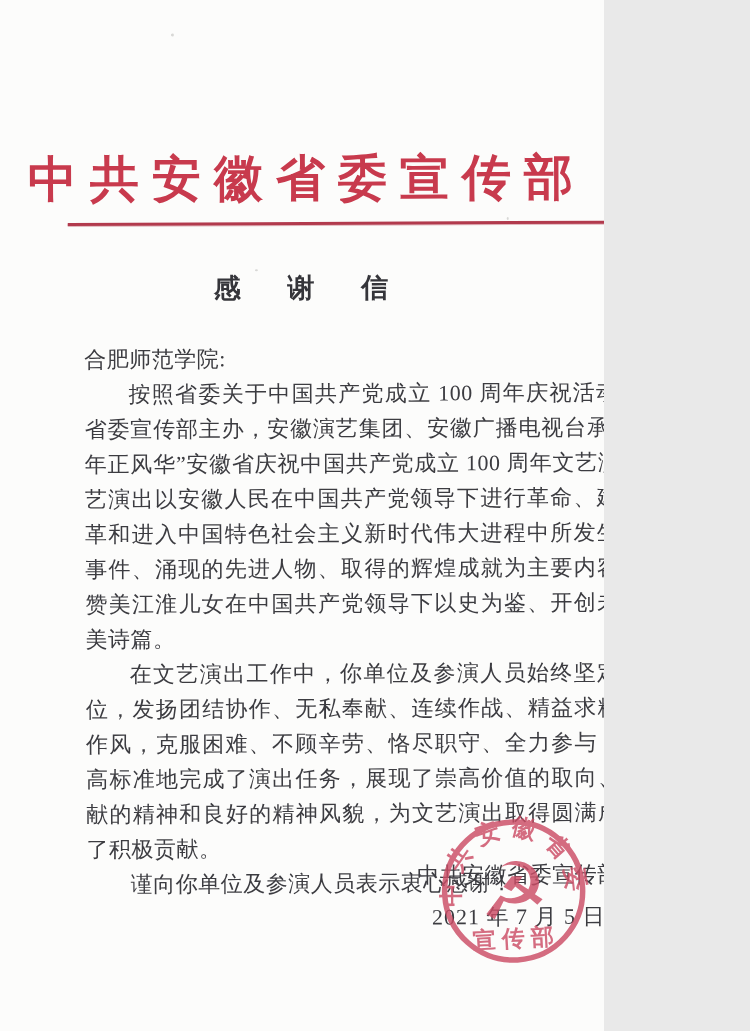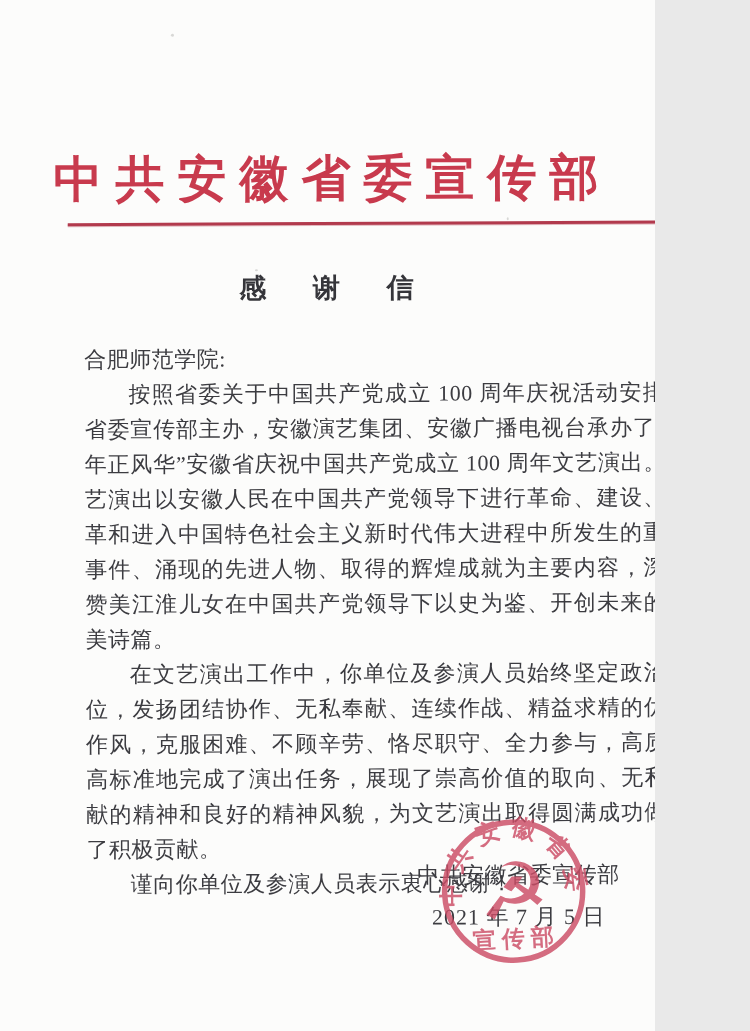--- a/index.html
+++ b/index.html
@@ -1,19 +1,19 @@
 <!DOCTYPE html>
 <html><head>
 <meta charset="utf-8">
 <style>
   * { margin: 0; padding: 0; box-sizing: border-box; }
   html, body { background: #e9e9e9; }
   #page {
     position: relative;
-    width: 655px;
+    width: 604px;
     height: 1031px;
     background: #fcfcfb;
     overflow: hidden;
     font-family: "Liberation Serif", "DejaVu Serif", serif;
   }
   #tilt {
     position: absolute;
     left: 0; top: 0; width: 100%; height: 100%;
     transform: rotate(-0.25deg);
     transform-origin: 50% 50%;

